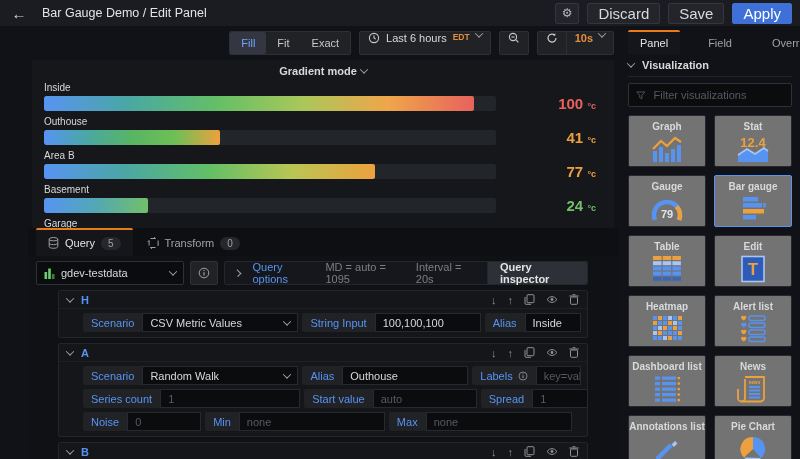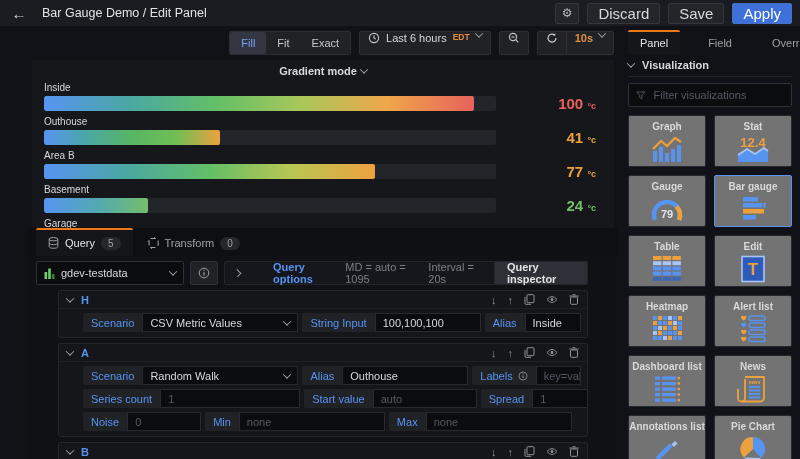--- a/index.html
+++ b/index.html
@@ -56,21 +56,21 @@
   
   .qarea{flex:1;background:#101114;padding:5px 30px 0 8px;overflow:hidden;}
   .dsrow{display:flex;gap:6px;height:24px;margin-bottom:5px;}
   .dssel{width:132px;background:#0b0c0e;border:1px solid #2c3235;border-radius:2px;display:flex;
          align-items:center;gap:6px;padding:0 7px;cursor:pointer;}
   .dssel .nm{flex:1;color:#d8d9da;}
   .sqbtn{width:26px;background:#202226;border:1px solid #2c3235;border-radius:2px;display:flex;
          align-items:center;justify-content:center;color:#9fa1a4;cursor:pointer;}
   .qopts{flex:1;background:#16171c;border:1px solid #24262b;border-radius:2px;display:flex;
          align-items:center;gap:12px;padding:0 0 0 10px;}
-  .qopts .lnk{color:#5794f2;font-weight:bold;cursor:pointer;margin-left:21px;}
+  .qopts .lnk{color:#5794f2;font-weight:normal;cursor:pointer;}
   .qopts .sum{color:#7b7f85;}
   .qinspect{margin-left:auto;height:100%;display:flex;align-items:center;padding:0 12px;
             background:#2d3036;border-left:1px solid #24262b;border-radius:0 2px 2px 0;
             font-weight:bold;color:#e3e4e6;cursor:pointer;}
 
   .qrow{margin:0 0 5px 22px;background:#141619;border:1px solid #22252a;border-radius:2px;}
   .qrow-hd{height:17px;display:flex;align-items:center;gap:8px;padding:0 8px;border-bottom:1px solid #1d2024;}
   .qrow-hd .ref{color:#5794f2;font-weight:bold;}
   .qacts{margin-left:auto;display:flex;gap:11px;color:#8e9196;align-items:center;}
   .qacts span{cursor:pointer;display:flex;}

